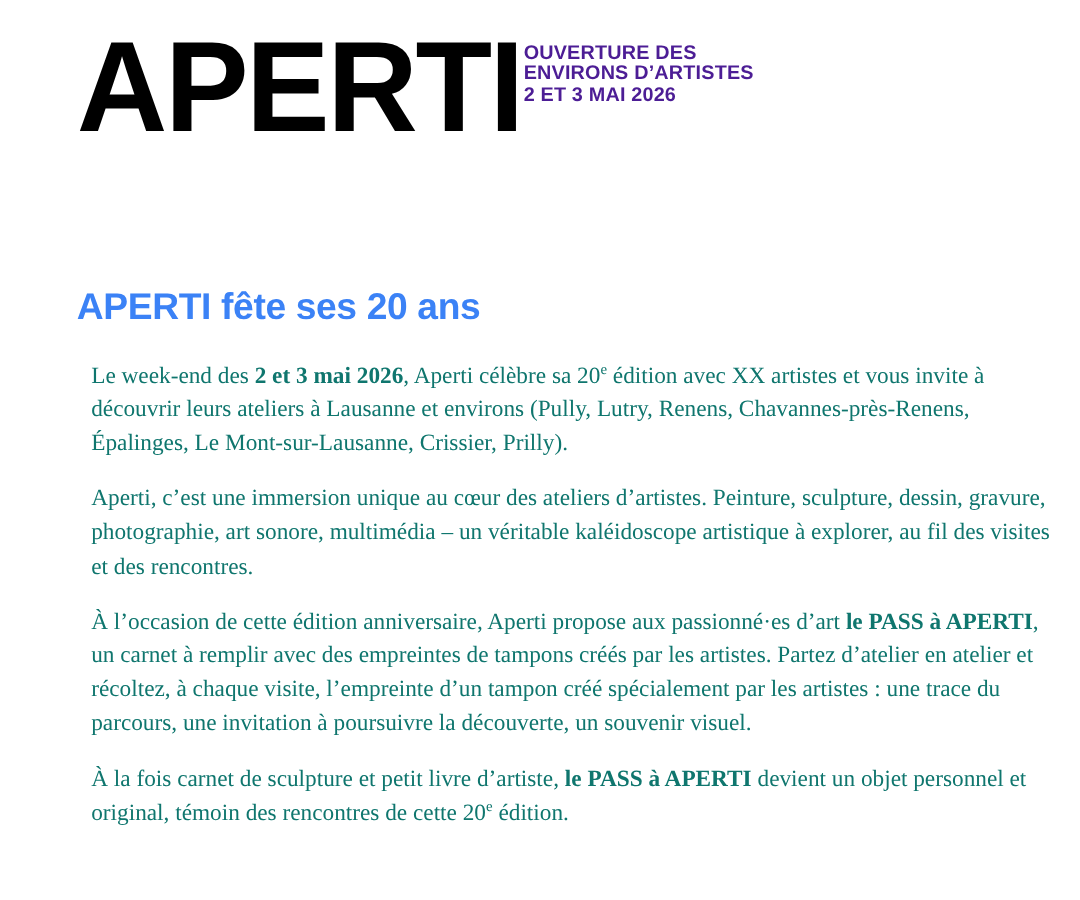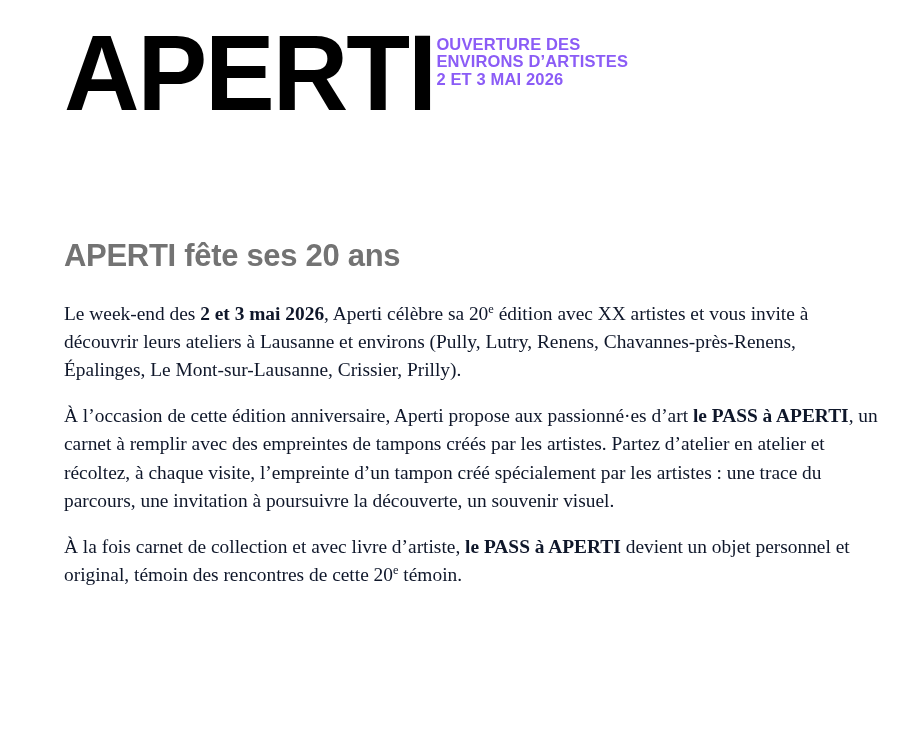--- a/index.html
+++ b/index.html
@@ -46,51 +46,51 @@
     padding-top: 8px;
     margin-right: 4px;
   }
 
   .lockup-sub {
     font-family: "Liberation Sans", "DejaVu Sans", sans-serif;
     font-weight: 700;
     font-size: 16.5px;
     line-height: 17.3px;
     letter-spacing: 0.15px;
-    color: #8b5cf6;
+    color: #4c1d95;
     white-space: nowrap;
     padding-top: 14px;
     padding-left: 10px;
   }
   .lockup-sub .subline { display: block; }
 
   
   .article {
     position: absolute;
     left: 64px;
     top: 238px;
     width: 818px;
   }
 
   .article-title {
     font-family: "Liberation Sans", "DejaVu Sans", sans-serif;
     font-weight: 700;
     font-size: 31px;
     line-height: 1.15;
     letter-spacing: -0.3px;
-    color: #737373;
+    color: #3b82f6;
     margin: 0 0 26px 0;
   }
 
   .para {
     font-family: "Liberation Serif", "DejaVu Serif", serif;
     font-size: 19.4px;
     line-height: 28.2px;
-    color: #0f172a;
-    margin: 0 0 18px 0;
+    color: #0f766e;
+    margin: 0 0 18px 12px;
     text-align: left;
   }
   .para:last-child { margin-bottom: 0; }
 
   .para b, .para strong { font-weight: 700; }
   .para sup {
     font-size: 0.64em;
     vertical-align: super;
     line-height: 0;
   }
@@ -109,18 +109,19 @@
         <span class="subline">OUVERTURE DES</span>
         <span class="subline">ENVIRONS D’ARTISTES</span>
         <span class="subline">2 ET 3 MAI 2026</span>
       </div>
   </div>
 
   <div class="article">
     <h1 class="article-title">APERTI fête ses 20 ans</h1>
     <div>
         <p class="para"><span>Le week-end des </span><b>2 et 3 mai 2026</b><span>, Aperti célèbre sa 20</span><sup>e</sup><span> édition avec XX artistes et vous invite à découvrir leurs ateliers à Lausanne et environs (Pully, Lutry, Renens, Chavannes-près-Renens, Épalinges, Le Mont-sur-Lausanne, Crissier, Prilly).</span></p>
+        <p class="para"><span>Aperti, c’est une immersion unique au cœur des ateliers d’artistes. Peinture, sculpture, dessin, gravure, photographie, art sonore, multimédia – un véritable kaléidoscope artistique à explorer, au fil des visites et des rencontres.</span></p>
         <p class="para"><span>À l’occasion de cette édition anniversaire, Aperti propose aux passionné·es d’art </span><b>le PASS à APERTI</b><span>, un carnet à remplir avec des empreintes de tampons créés par les artistes. Partez d’atelier en atelier et récoltez, à chaque visite, l’empreinte d’un tampon créé spécialement par les artistes : une trace du parcours, une invitation à poursuivre la découverte, un souvenir visuel.</span></p>
-        <p class="para"><span>À la fois carnet de collection et avec livre d’artiste, </span><b>le PASS à APERTI</b><span> devient un objet personnel et original, témoin des rencontres de cette 20</span><sup>e</sup><span> témoin.</span></p>
+        <p class="para"><span>À la fois carnet de sculpture et petit livre d’artiste, </span><b>le PASS à APERTI</b><span> devient un objet personnel et original, témoin des rencontres de cette 20</span><sup>e</sup><span> édition.</span></p>
       </div>
   </div>
 
 </div>
 
 </body></html>

